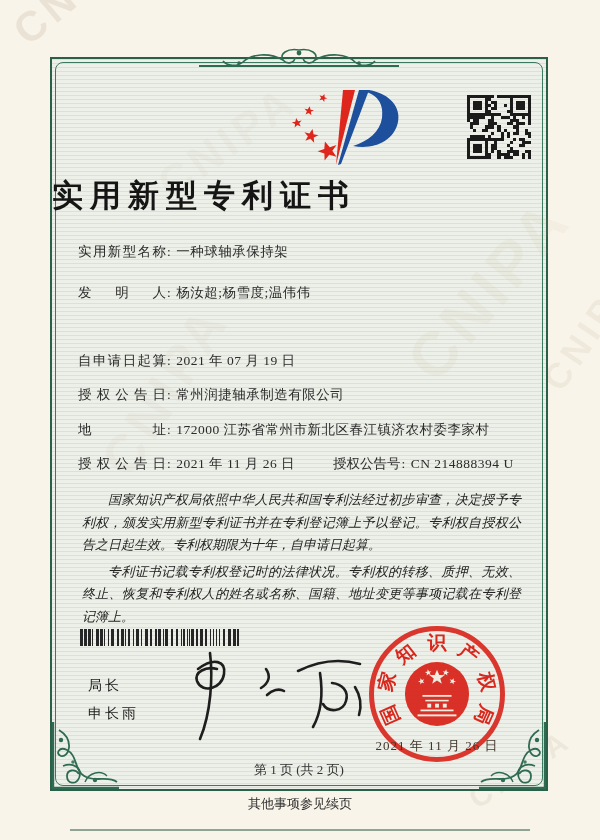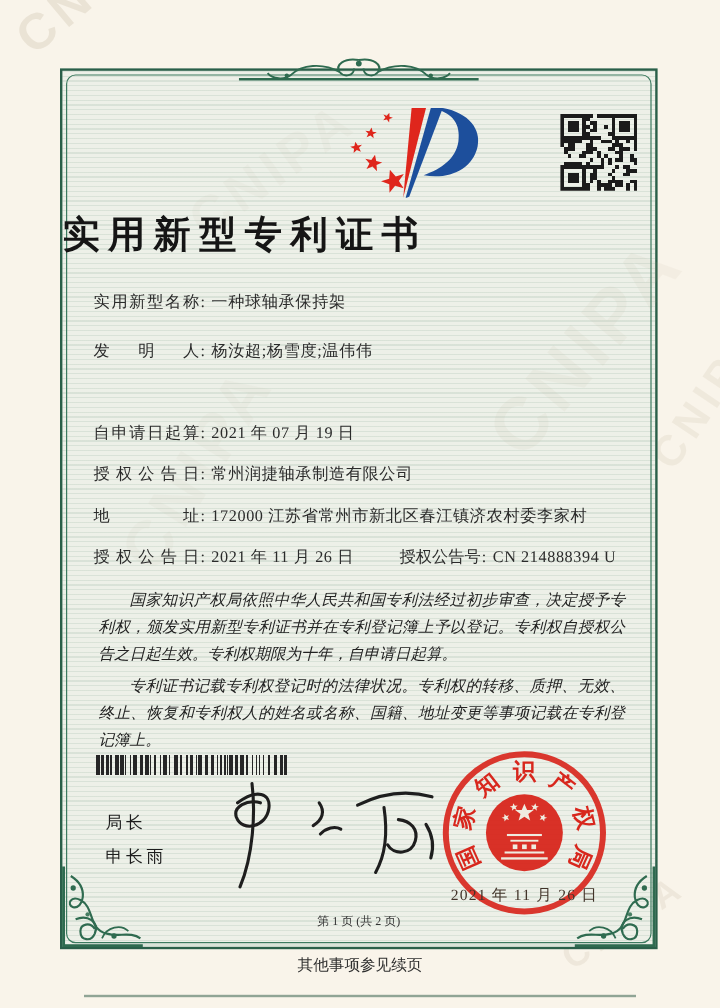--- a/index.html
+++ b/index.html
@@ -47,21 +47,21 @@
     font-size:14px;letter-spacing:3px;color:#1d1d1d;}
   .sig{position:absolute;left:118px;top:588px;width:215px;height:105px;}
   .seal{position:absolute;left:315px;top:565px;width:140px;height:140px;}
   .seal-ring{position:absolute;inset:2px;border:5px solid #d8271d;border-radius:50%;opacity:.92;}
   .seal-char{position:absolute;left:50%;top:50%;font-size:19px;font-weight:bold;color:#d8271d;}
   .emblem{position:absolute;left:36px;top:36px;width:68px;height:68px;opacity:.95;}
   .seal-date{
     position:absolute;left:305px;top:678px;width:160px;text-align:center;
     font-size:13px;color:#42342a;letter-spacing:1px;z-index:5;
   }
-  .page-num{position:absolute;left:0;right:0;top:702px;text-align:center;font-size:10px;color:#333;}
+  .page-num{position:absolute;left:0;right:0;top:702px;text-align:center;font-size:13px;color:#333;}
   .note{position:absolute;left:0;right:0;top:795px;text-align:center;font-size:13px;color:#2e2e2e;}
   .edge-line{position:absolute;left:70px;top:829px;width:460px;height:2px;background:rgba(58,98,78,.55);}
   .flourish{position:absolute;width:74px;height:74px;bottom:-3px;}
   .fl-l{left:-3px;}
   .fl-r{right:-3px;transform:scaleX(-1);}
   .top-orn{position:absolute;left:50%;top:-15px;transform:translateX(-50%);width:200px;height:30px;}
 </style>
 </head>
 <body>
 

